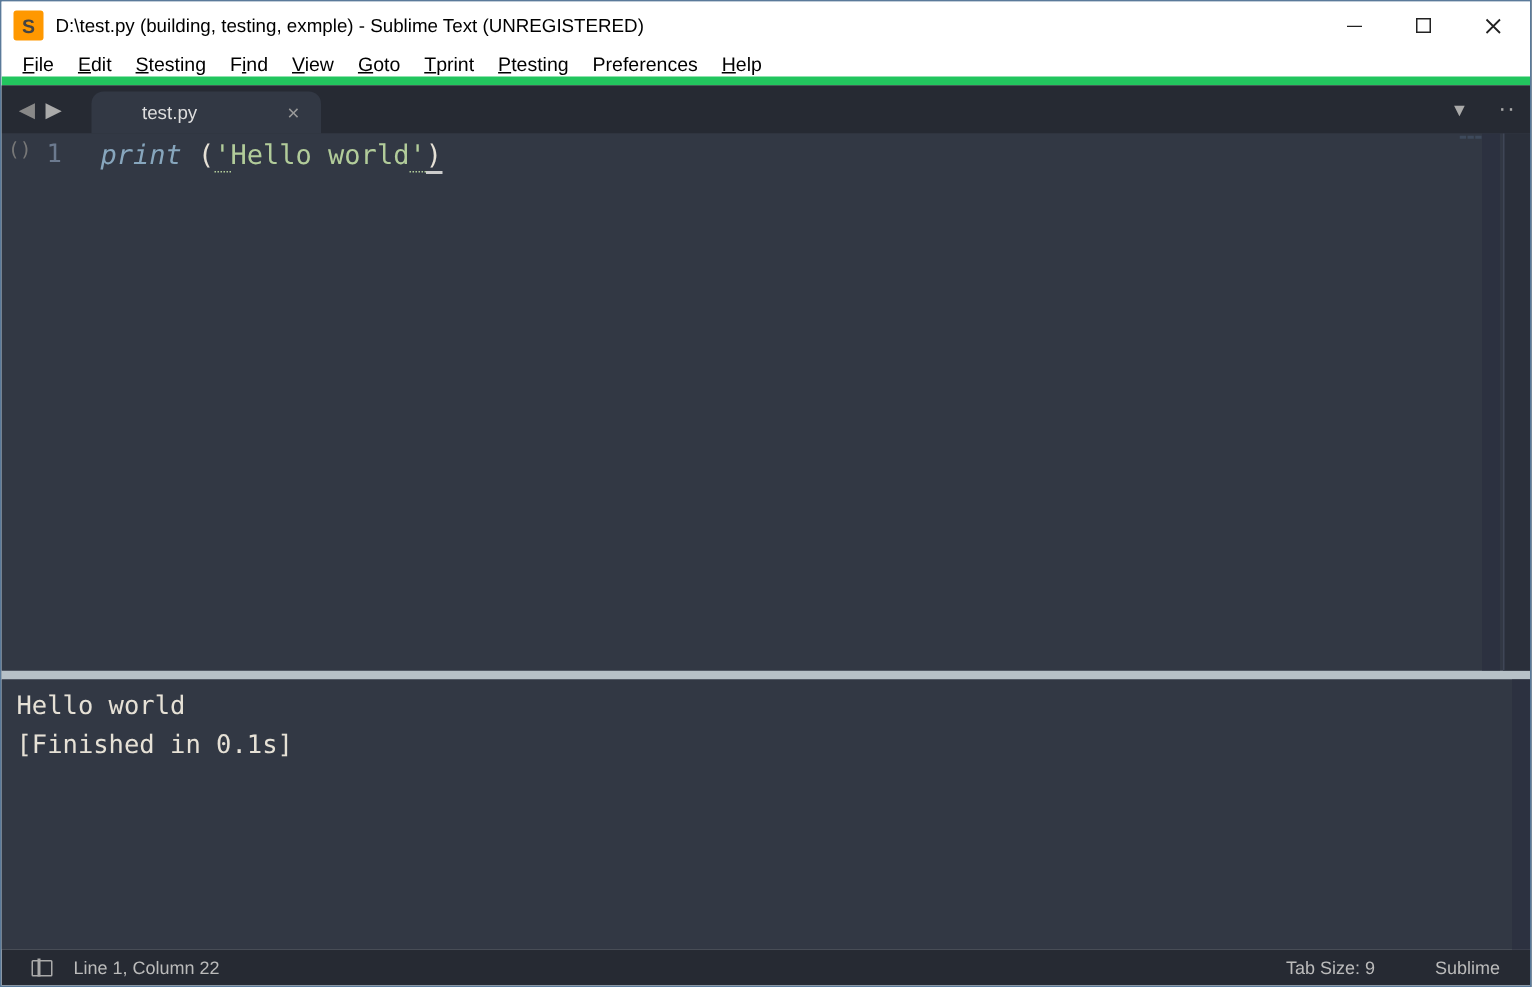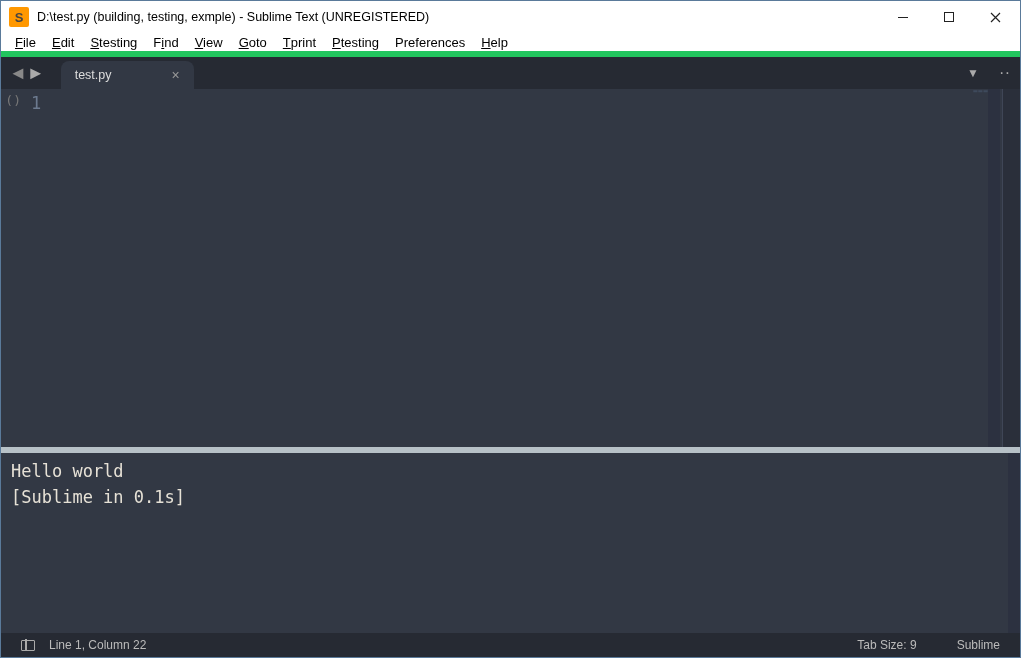--- a/index.html
+++ b/index.html
@@ -94,20 +94,21 @@
       display: flex;
       align-items: center;
       padding: 0 14px;
       border-radius: 8px 8px 0 0;
       gap: 60px;
       margin-left: 8px;
     }
     .tab-name {
       color: #ddd;
       font-size: 12.5px;
+      margin-left: 20px;
     }
     .tab-close {
       color: #999;
       font-size: 14px;
     }
     .tab-strip-right {
       margin-left: auto;
       display: flex;
       align-items: center;
       align-self: center;
@@ -277,30 +278,31 @@
     </div>
     <div class="tab-strip-right">
       <span class="dropdown-chevron">▼</span>
       <span class="plus-dots">· ·</span>
     </div>
   </div>
 
   <div class="editor">
     <div class="fold-gutter"><span>()</span></div>
     <div class="line-gutter"><span>1</span></div>
+    <div class="code-line"><span class="tok-func">print</span><span class="tok-punct"> </span><span class="tok-punct">(</span><span class="tok-quote">'</span><span class="tok-str">Hello world</span><span class="tok-quote">'</span><span class="tok-punct cursor-wrap">)</span></div>
     <span class="mini-ghost">▬▬▬▬</span>
     <div class="editor-scrollbar"></div>
     <div class="minimap"></div>
   </div>
 
   <div class="splitter"></div>
 
   <div class="output-panel">
     <div class="output-line">Hello world</div>
-    <div class="output-line">[Sublime in 0.1s]</div>
+    <div class="output-line">[Finished in 0.1s]</div>
     <div class="output-scrollbar"></div>
   </div>
 </div>
 
 <div class="statusbar">
   <div class="status-icon"></div>
   <div>Line 1, Column 22</div>
   <div class="status-right">
     <div>Tab Size: 9</div>
     <div>Sublime</div>

